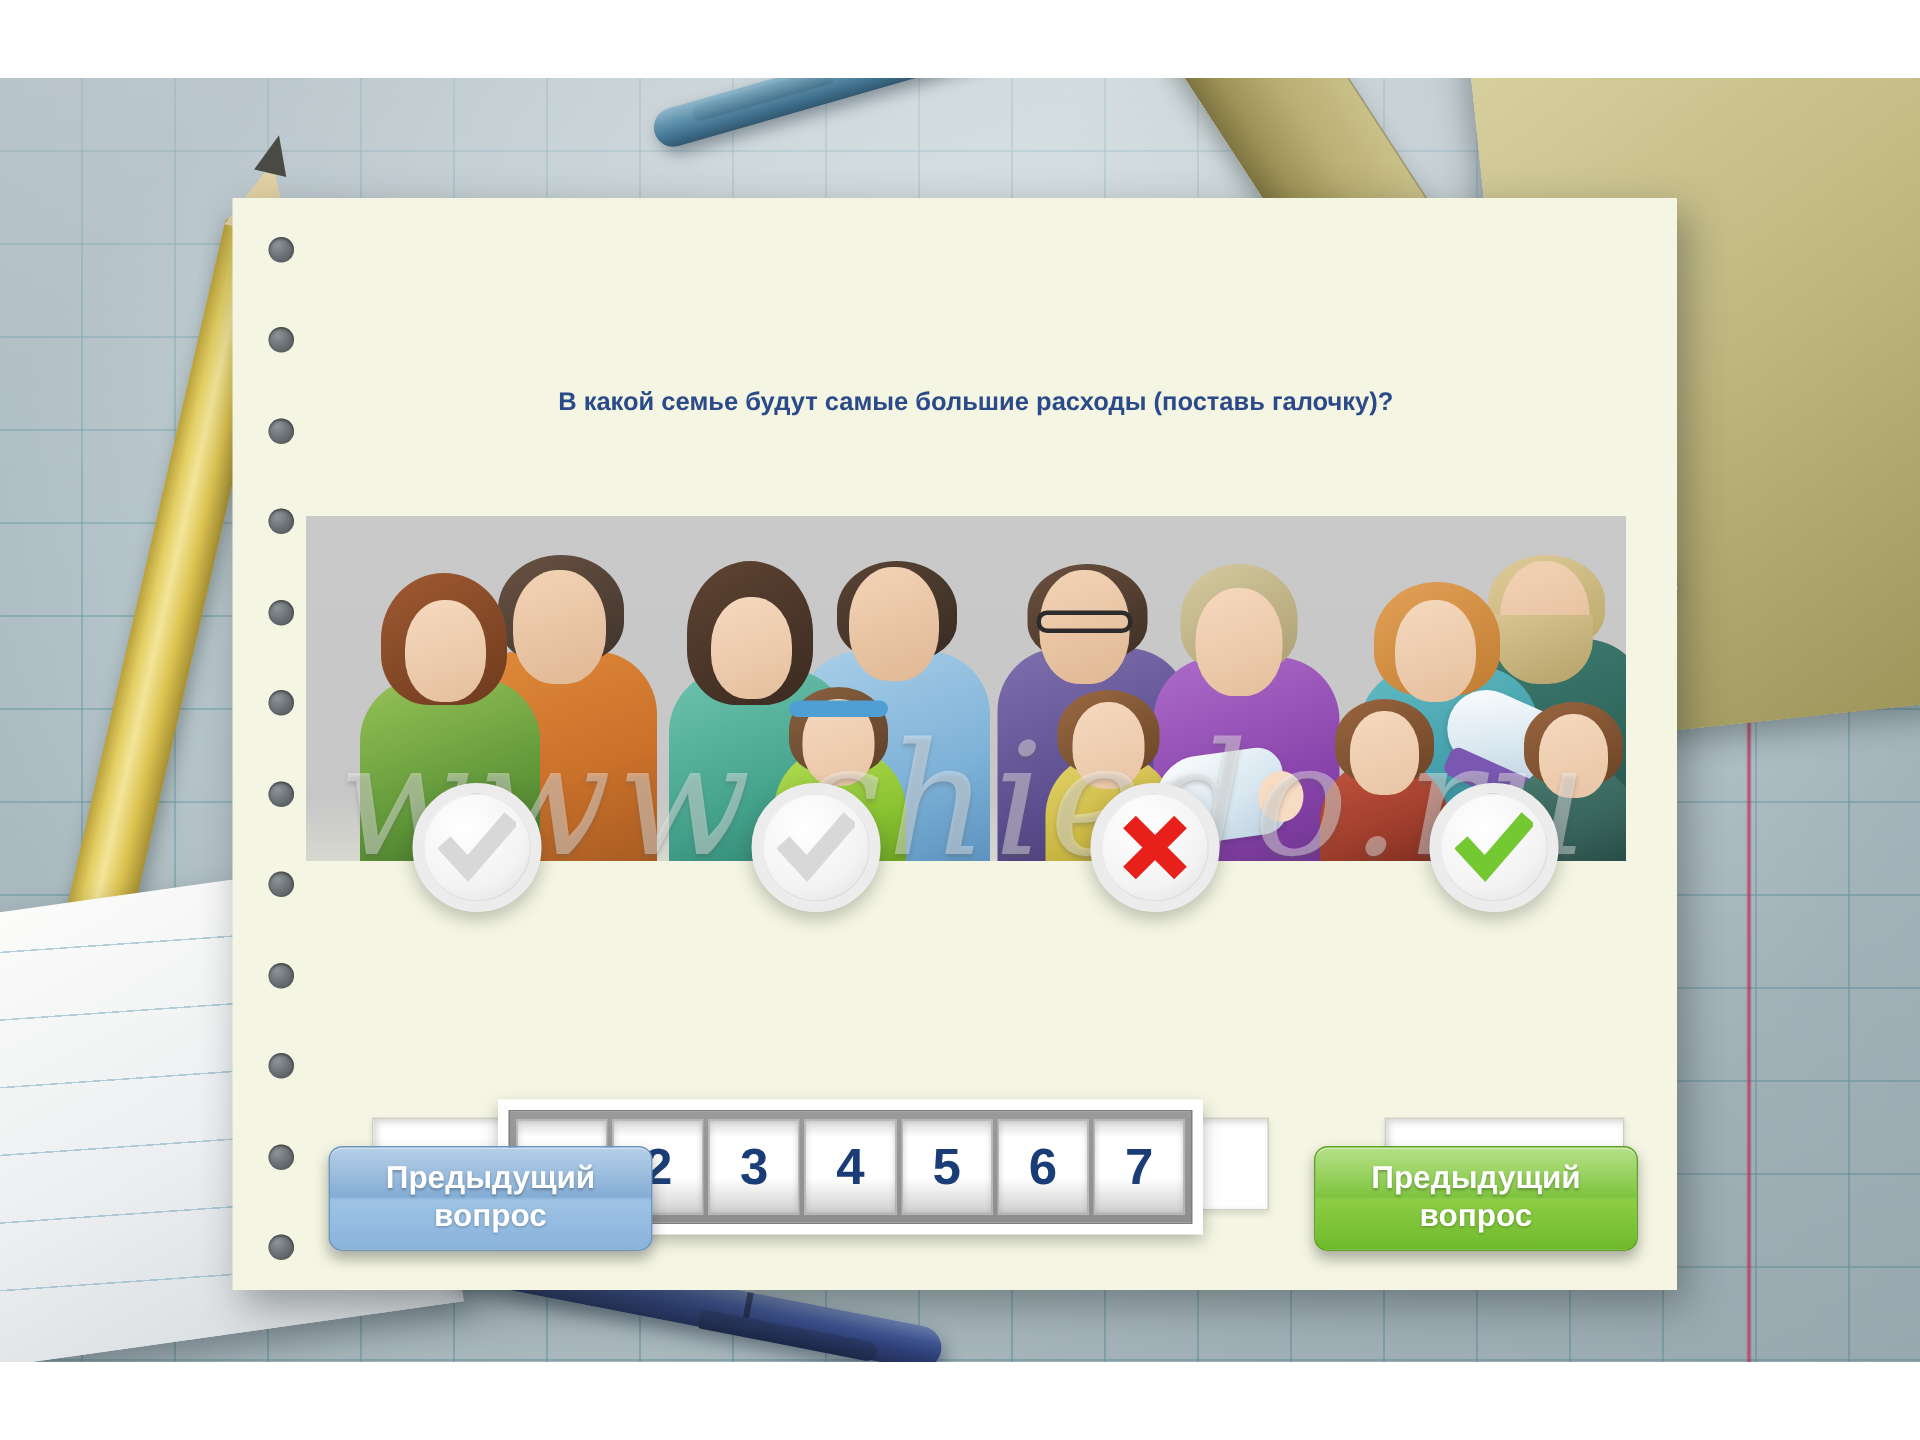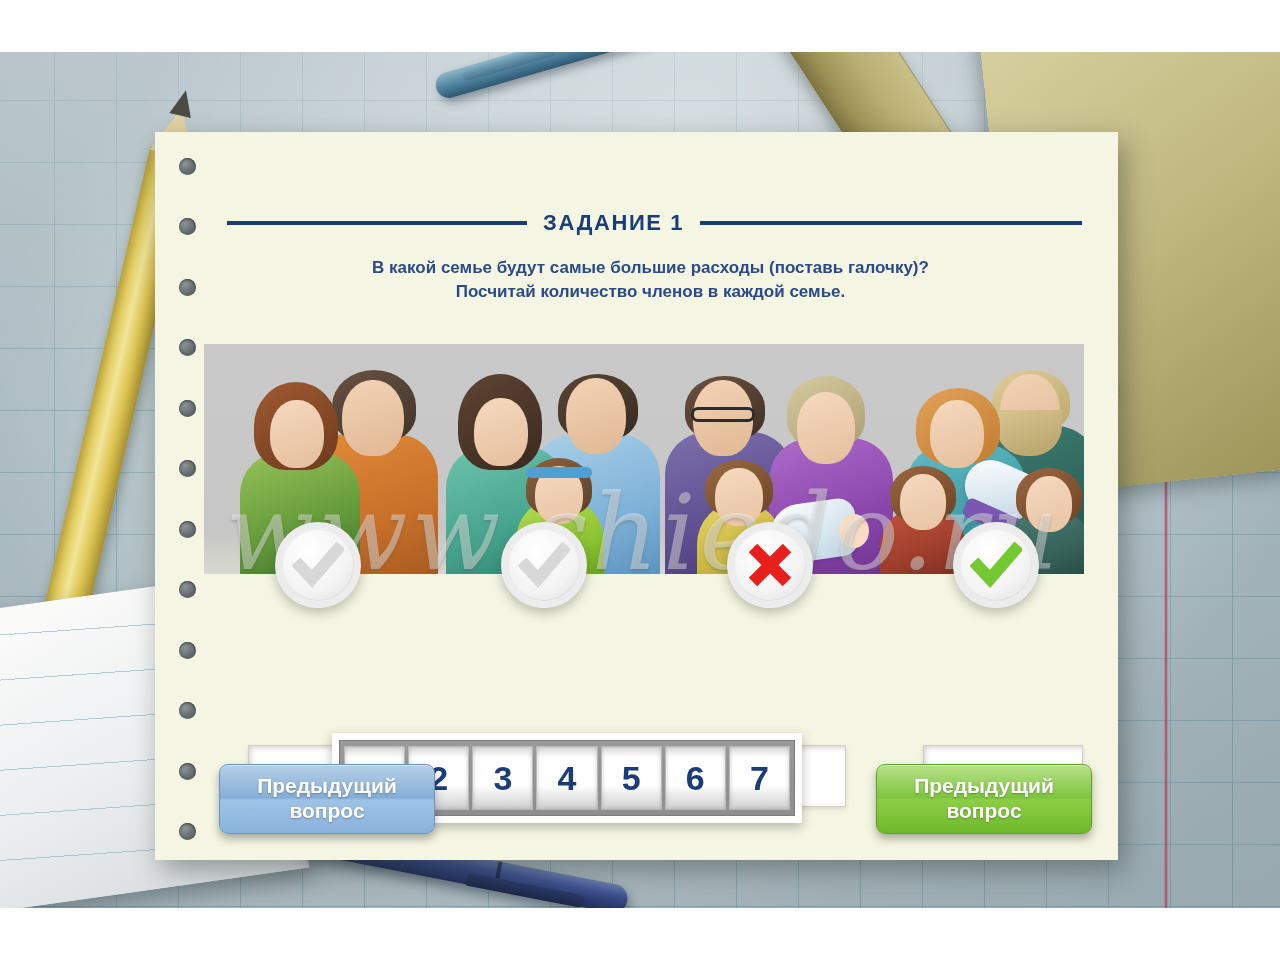--- a/index.html
+++ b/index.html
@@ -341,29 +341,23 @@
       <div class="hole"></div>
       <div class="hole"></div>
       <div class="hole"></div>
       <div class="hole"></div>
       <div class="hole"></div>
       <div class="hole"></div>
       <div class="hole"></div>
       <div class="hole"></div>
     </div>
 
-    <div class="title-row">
-      <div class="title-rule left"></div>
-      <div class="title-text">ЗАДАНИЕ 1</div>
-      <div class="title-rule right"></div>
-    </div>
 
     <div class="question">
       <div>В какой семье будут самые большие расходы (поставь галочку)?</div>
-      <div>Посчитай количество членов в каждой семье.</div>
     </div>
 
     <div class="photo">
 
       <div class="fam" style="left:30px; width:200px; height:230px;">
 
         <div class="torso" style="left:72px; bottom:0; width:132px; height:140px; background:linear-gradient(160deg,#e08b3a,#c9702a 60%,#a85c22);"></div>
         <div class="hair" style="left:98px; bottom:132px; width:84px; height:72px; background:linear-gradient(150deg,#6a5243,#3f342c);"></div>
         <div class="head" style="left:108px; bottom:118px; width:62px; height:76px; background:linear-gradient(160deg,#f3d3b6,#e0b894);"></div>
 

